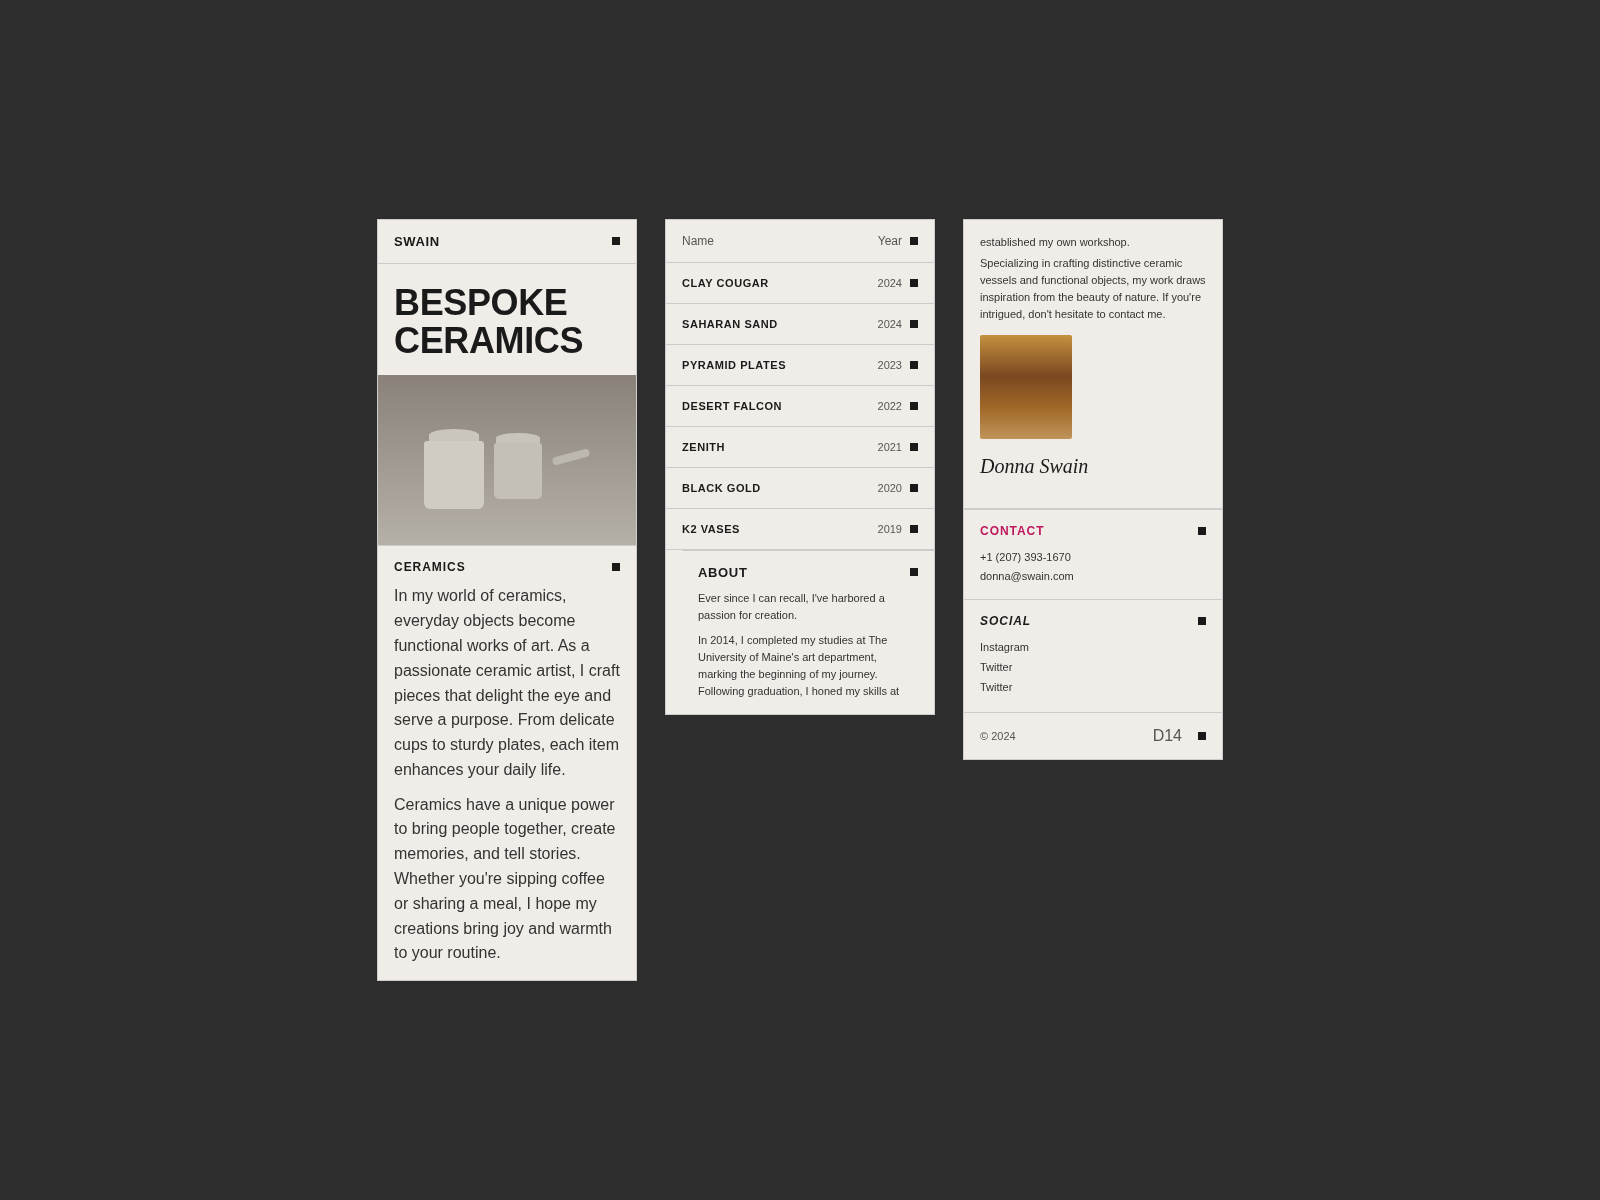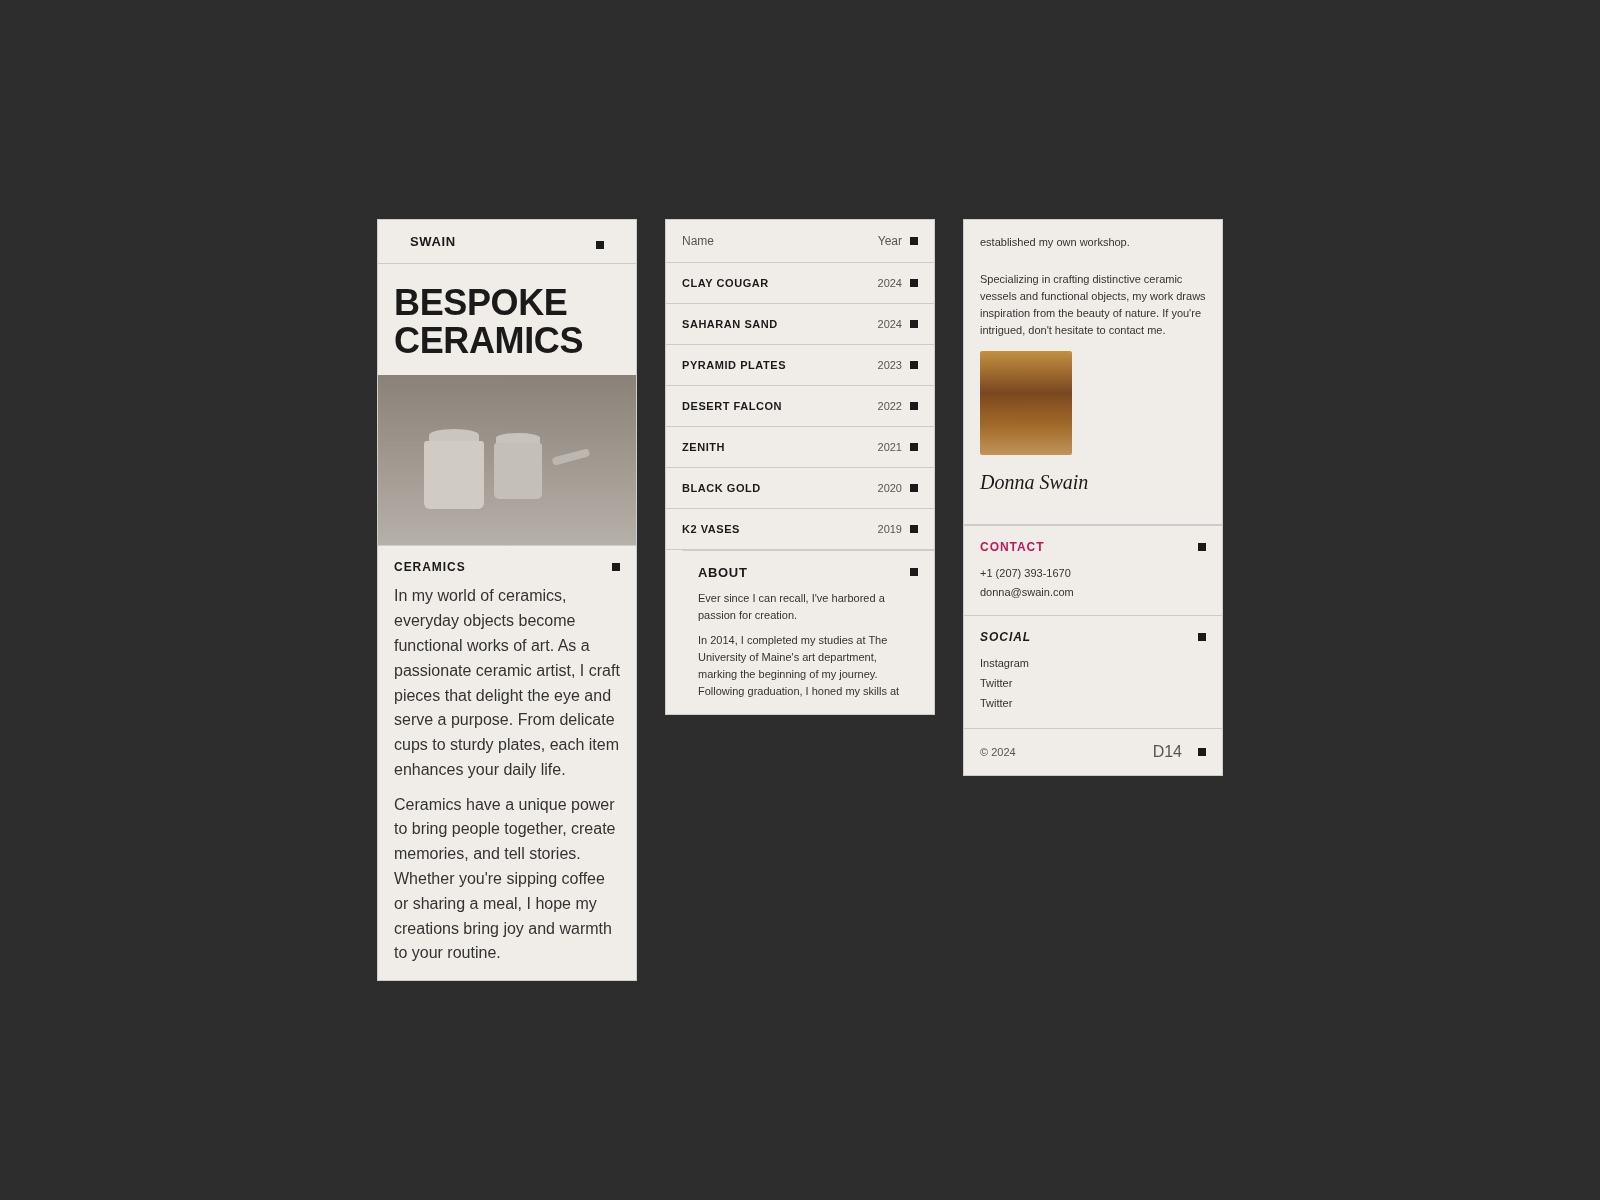--- a/index.html
+++ b/index.html
@@ -25,22 +25,22 @@
       background: #f0ede8;
       border: 1px solid #ccc;
       width: 260px;
       overflow: hidden;
     }
 
     
     .panel-header {
       display: flex;
       justify-content: space-between;
-      align-items: flex-end;
-      padding: 14px 32px;
+      align-items: center;
+      padding: 14px 16px;
       border-bottom: 1px solid #ccc;
     }
 
     .panel-header-title {
       font-size: 13px;
       font-weight: 700;
       letter-spacing: 0.05em;
       color: #1a1a1a;
     }
 
@@ -197,21 +197,21 @@
 
     .panel-3-top {
       padding: 14px 16px;
       font-size: 11px;
       line-height: 1.55;
       color: #333;
       border-bottom: 1px solid #ccc;
     }
 
     .panel-3-top p + p {
-      margin-top: 20px;
+      margin-top: 4px;
     }
 
     .signature {
       font-family: 'Georgia', serif;
       font-style: italic;
       font-size: 20px;
       color: #1a1a1a;
       padding: 6px 0 12px;
     }
 

